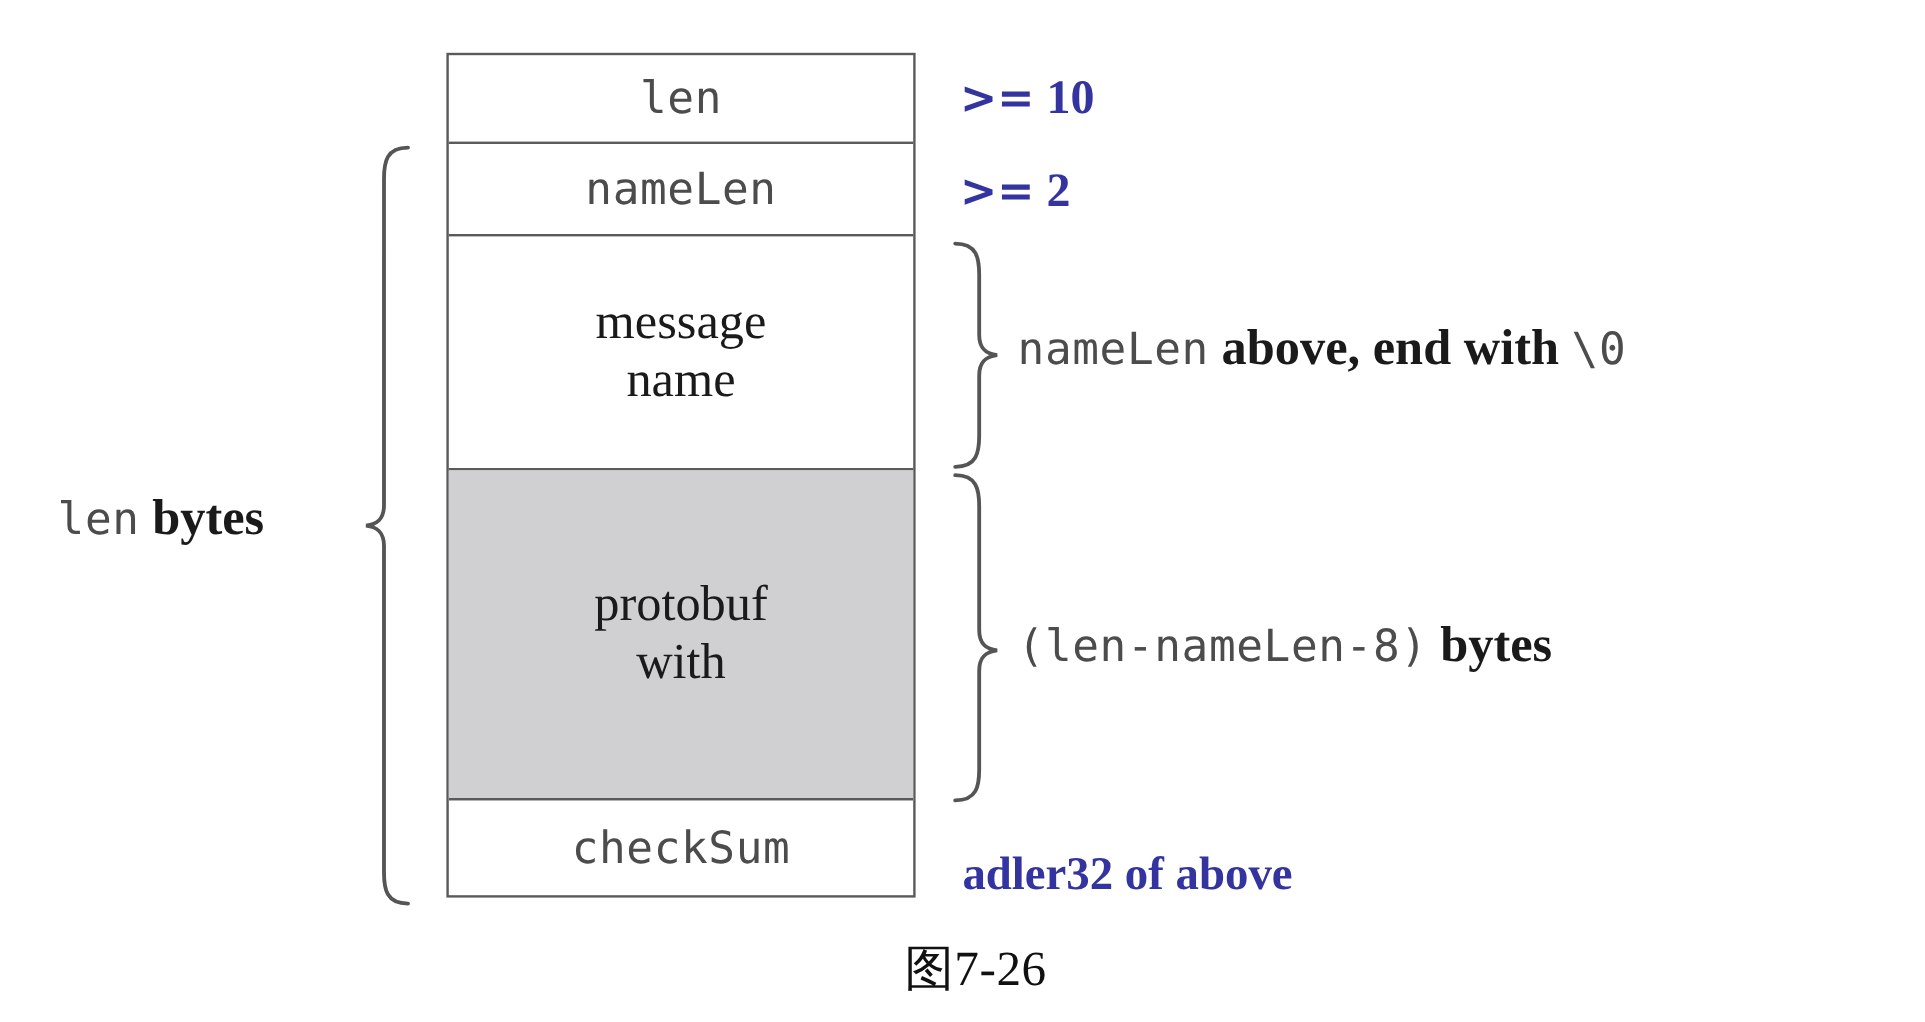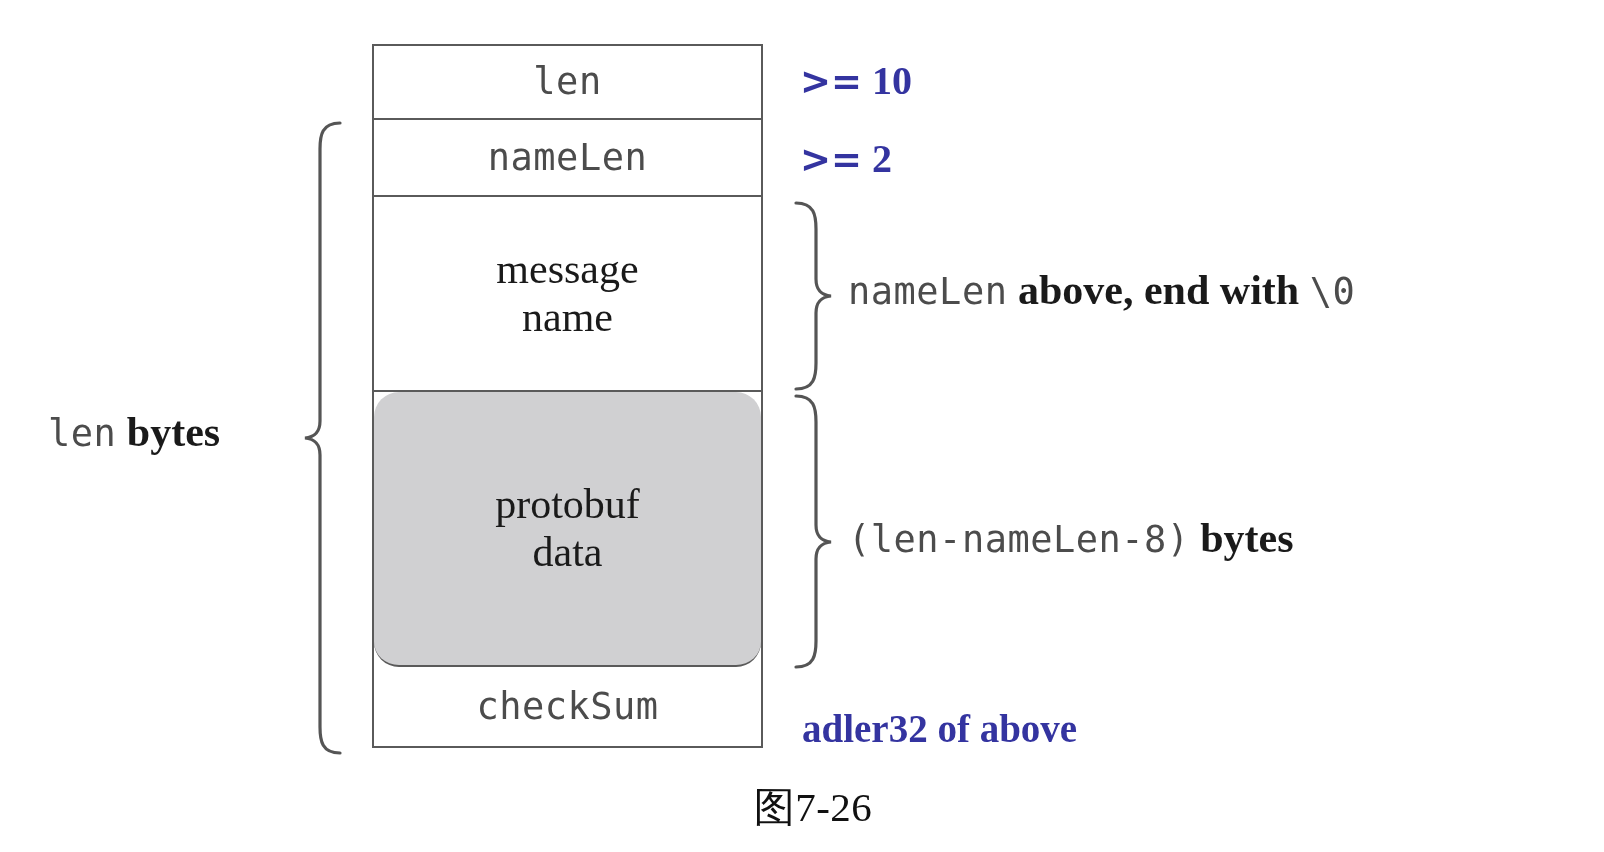--- a/index.html
+++ b/index.html
@@ -53,21 +53,21 @@
   .field-row.serif-label {
     font-family: "Liberation Serif", serif;
     color: #1a1a1a;
     font-size: 42px;
     letter-spacing: 0;
   }
   .row-len      { top: 0px;   height: 74px; border-bottom: 2px solid #5a5a5a; }
   .row-namelen  { top: 74px;  height: 77px; border-bottom: 2px solid #5a5a5a; }
   .row-msgname  { top: 151px; height: 195px; border-bottom: 2px solid #5a5a5a; }
   .row-protobuf { top: 346px; height: 275px; border-bottom: 2px solid #5a5a5a;
-                  background: #d0d0d2; border-radius: 25px; }
+                  background: #d0d0d2; }
   .row-checksum { top: 621px; height: 79px; border-radius: 22px; }
 
   .two-line { display: block; }
   .two-line span { display: block; }
 
   
   #brace-layer {
     position: absolute;
     left: 0; top: 0;
     width: 1604px;
@@ -156,21 +156,21 @@
     <div class="field-row serif-label row-msgname">
       <span class="two-line">
         <span>message</span>
         <span>name</span>
       </span>
     </div>
 
     <div class="field-row serif-label row-protobuf">
       <span class="two-line">
         <span>protobuf</span>
-        <span>data</span>
+        <span>with</span>
       </span>
     </div>
 
     <div class="field-row row-checksum">checkSum</div>
   </div>
 
   <svg id="brace-layer" viewBox="0 0 1604 852">
 
     <path d="M 340 106
              C 322 106, 320 118, 320 132

